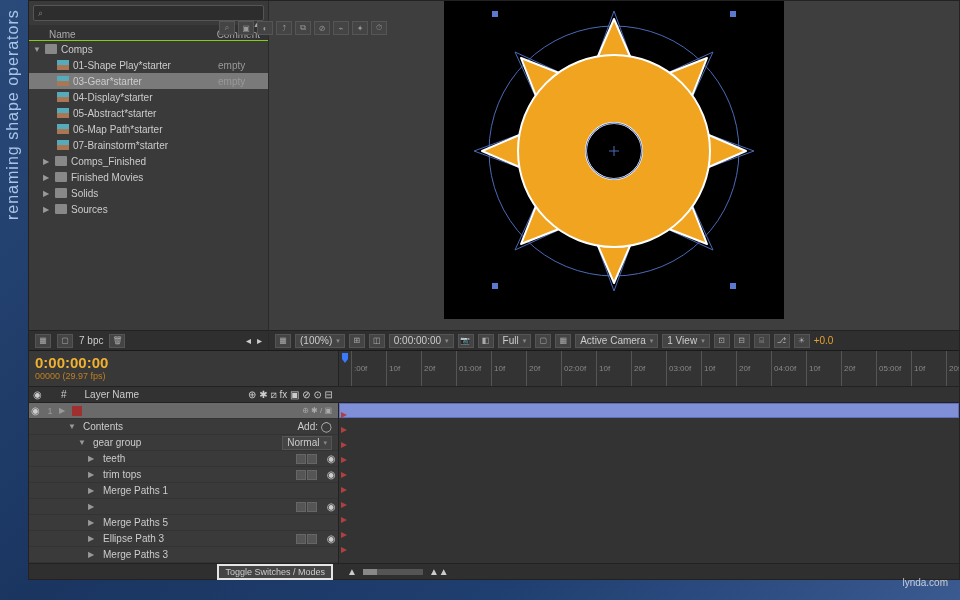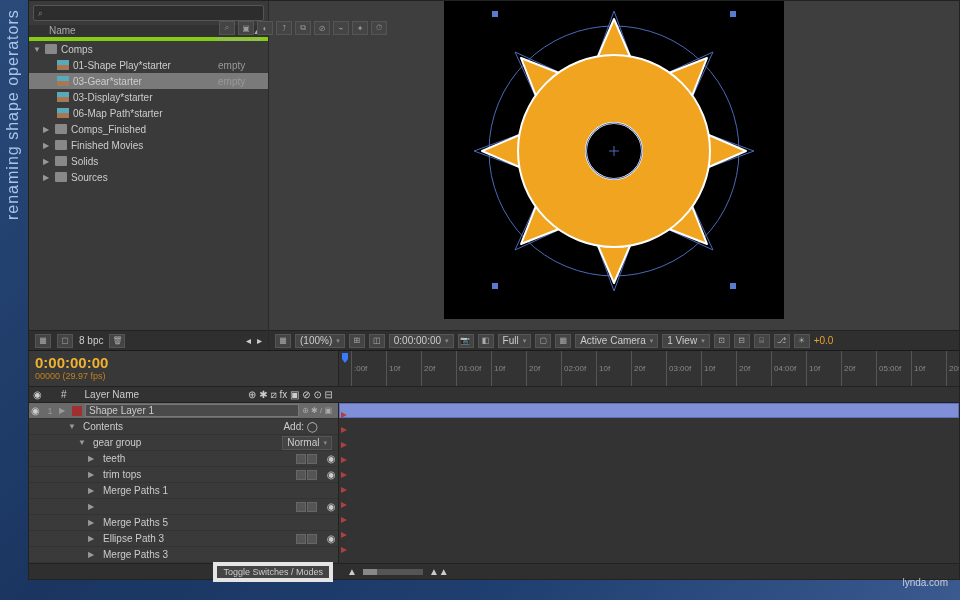--- a/index.html
+++ b/index.html
@@ -3,21 +3,21 @@
 <meta charset="utf-8">
 <style>
   *{margin:0;padding:0;box-sizing:border-box;font-family:Tahoma,Arial,sans-serif;font-size:10px;color:#ccc;user-select:none}
   body{width:960px;height:600px;background:linear-gradient(135deg,#2a4a7a 0%,#1a3560 40%,#1f3f70 70%,#3a5a90 100%);position:relative;overflow:hidden}
   .side-text{position:absolute;left:4px;top:220px;transform:rotate(-90deg);transform-origin:left top;color:#a8c4e8;font-size:16px;letter-spacing:1px}
   .app{position:absolute;left:28px;top:0;right:0;height:580px;background:#3a3a3a;border:1px solid #222;display:flex;flex-direction:column}
   .top{display:flex;height:350px}
   .project{width:240px;background:#3a3a3a;display:flex;flex-direction:column;border-right:1px solid #2a2a2a}
   .search{margin:4px;height:16px;background:#2d2d2d;border:1px solid #555;border-radius:2px;display:flex;align-items:center;padding:0 4px;gap:4px}
   .search .mag{font-size:9px;color:#888}
-  .cols{display:flex;background:#323232;border-bottom:4px solid #84cc16;height:16px;align-items:flex-start;padding-left:20px}
+  .cols{display:flex;background:#323232;border-bottom:1px solid #84cc16;height:16px;align-items:flex-end;padding-left:20px}
   .cols span{flex:1;font-size:10px;color:#aaa}
   .cols .c2{flex:0 0 60px;text-align:right;padding-right:8px}
   .tree{flex:1;background:#3a3a3a;overflow:hidden}
   .row{display:flex;align-items:center;height:16px;padding-left:4px;gap:2px}
   .row.sel{background:#7a7a7a;color:#fff}
   .tw{width:10px;font-size:8px;color:#999;cursor:pointer}
   .folder{width:12px;height:10px;background:#888;border-radius:1px;display:inline-block}
   .comp{width:12px;height:10px;background:linear-gradient(#5ab 50%,#a75 50%);display:inline-block}
   .row .lbl{flex:1;padding-left:2px}
   .row .meta{flex:0 0 50px;color:#999;font-size:10px}
@@ -58,21 +58,21 @@
   .lname{flex:1;padding-left:2px}
   .lname.box{background:#4a4a4a;border:1px solid #777;padding:0 3px}
   .lname.edit{background:#bbb;color:#000;border:1px solid #888;padding:0 3px}
   .sw{display:flex;gap:1px;margin-right:4px}
   .sw i{width:10px;height:10px;background:#555;border:1px solid #666;display:block}
   .track{position:absolute;left:0;right:0;height:15px;background:#8090d8;border:1px solid #6070b8;top:0}
   .marks{position:absolute;left:2px;top:0;bottom:0;width:8px}
   .marks i{display:block;width:6px;height:6px;margin-top:9px;background:#b04040;clip-path:polygon(0 0,100% 50%,0 100%)}
   .tl-foot{height:16px;background:#2f2f2f;border-top:1px solid #222;display:flex;align-items:center}
   .tl-foot-l{width:310px;display:flex;justify-content:flex-end;padding-right:6px}
-  .toggle-btn{background:#444;border:4px solid #e5e5e5;padding:1px 6px;font-size:9px;color:#ccc;cursor:pointer}
+  .toggle-btn{background:#444;border:2px solid #e5e5e5;padding:1px 6px;font-size:9px;color:#ccc;cursor:pointer}
   .zoom{flex:1;display:flex;align-items:center;gap:6px;padding:0 8px}
   .zoom-bar{flex:0 0 60px;height:6px;background:#555;position:relative}
   .zoom-bar::before{content:"";position:absolute;left:0;width:14px;height:100%;background:#888}
   .watermark{position:absolute;right:12px;bottom:8px;font-size:22px;color:rgba(255,255,255,.5);letter-spacing:0}
   .watermark b{color:rgba(255,255,255,.7);font-weight:normal}
   .amber{color:#e8a030}
 </style>
 </head>
 <body>
 
@@ -102,26 +102,36 @@
               <span class="lbl">01-Shape Play*starter</span>
               <span class="meta">empty</span>
             </div>
             <div class="row ind2 sel">
               <span class="comp"></span>
               <span class="lbl">03-Gear*starter</span>
               <span class="meta">empty</span>
             </div>
             <div class="row ind2">
               <span class="comp"></span>
-              <span class="lbl">03-Display*starter</span>
+              <span class="lbl">04-Display*starter</span>
               <span class="meta"></span>
             </div>
             <div class="row ind2">
               <span class="comp"></span>
+              <span class="lbl">05-Abstract*starter</span>
+              <span class="meta"></span>
+            </div>
+            <div class="row ind2">
+              <span class="comp"></span>
               <span class="lbl">06-Map Path*starter</span>
+              <span class="meta"></span>
+            </div>
+            <div class="row ind2">
+              <span class="comp"></span>
+              <span class="lbl">07-Brainstorm*starter</span>
               <span class="meta"></span>
             </div>
           </div>
         <div id="folders">
             <div class="row ind1">
               <span class="tw">▶</span>
               <span class="folder"></span>
               <span class="lbl">Comps_Finished</span>
             </div>
             <div class="row ind1">
@@ -137,21 +147,21 @@
             <div class="row ind1">
               <span class="tw">▶</span>
               <span class="folder"></span>
               <span class="lbl">Sources</span>
             </div>
           </div>
       </div>
       <div class="p-foot">
         <span class="btn">▦</span>
         <span class="btn">▢</span>
-        <span>8 bpc</span>
+        <span>7 bpc</span>
         <span class="btn">🗑</span>
         <span style="flex:1"></span>
         <span>◂</span>
         <span style="margin-left:auto">▸</span>
       </div>
     </div>
 
     <div class="viewer">
       <div class="canvas">
         <div class="stage">
@@ -265,28 +275,27 @@
         <span style="margin-left:auto;margin-right:6px">⊕ ✱ ⧄ fx ▣ ⊘ ⊙ ⊟</span>
       </div>
     </div>
     <div class="layers">
       <div class="layers-left">
         <div class="lrow hl">
           <span style="width:10px">◉</span>
             <span class="num">1</span>
             <span class="tw">▶</span>
             <span class="sq"></span>
-          <span class="lname box">Shape Layer 1</span>
           <span style="margin-left:auto;margin-right:6px;font-size:8px;color:#aaa">⊕ ✱ / ▣</span>
         </div>
         <div class="lrow">
           <span style="width:34px"></span>
             <span class="tw">▼</span>
             <span class="lname">Contents</span>
-          <span style="margin-left:auto;margin-right:20px"><span>Add:</span> <span>◯</span></span>
+          <span style="margin-left:auto;margin-right:6px"><span>Add:</span> <span>◯</span></span>
         </div>
         <div class="lrow">
           <span style="width:44px"></span>
             <span class="tw">▼</span>
             <span class="lname">gear group</span>
           <span class="dd" style="margin-left:auto;margin-right:6px">Normal</span>
         </div>
         <div id="shape-items">
             <div class="lrow">
               <span style="width:54px"></span>

